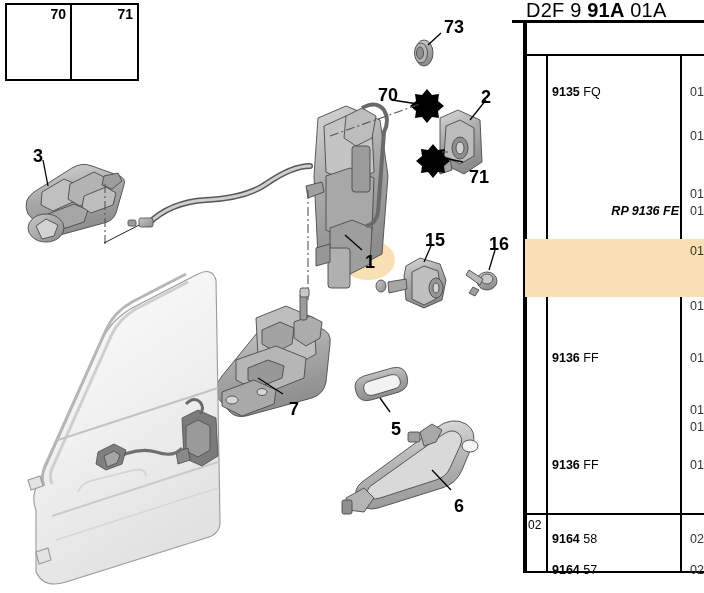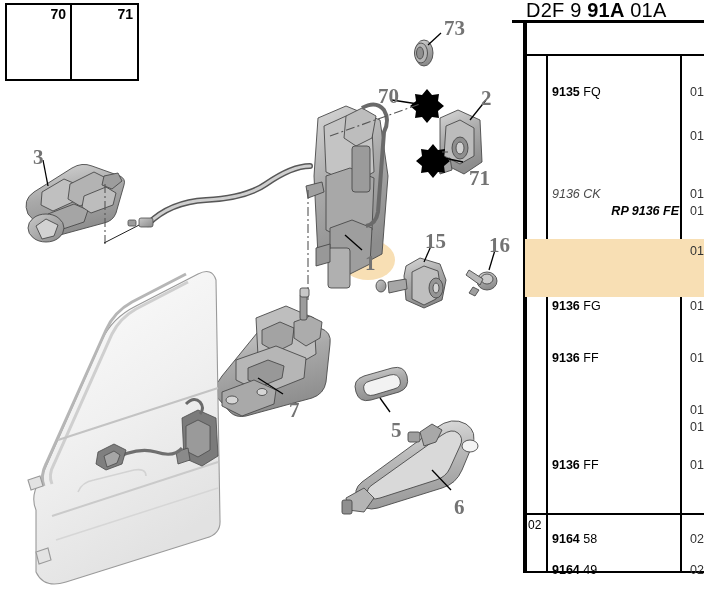--- a/index.html
+++ b/index.html
@@ -6,22 +6,22 @@
   html,body{margin:0;padding:0;background:#ffffff;}
   body{width:704px;height:593px;overflow:hidden;
        font-family:"Liberation Sans",sans-serif;color:#000;}
   #root{position:relative;width:704px;height:593px;}
 
   
   #illustration{position:absolute;left:0;top:0;width:512px;height:593px;background:#fff;}
   #svg-illustration{position:absolute;left:0;top:0;}
 
   
-  .callout{position:absolute;font-family:Liberation Serif, serif;
-           font-weight:bold;font-size:21px;color:#737373;line-height:1;white-space:nowrap;}
+  .callout{position:absolute;font-family:Liberation Sans, sans-serif;
+           font-weight:bold;font-size:18px;color:#000000;line-height:1;white-space:nowrap;}
 
   
   #inset{position:absolute;left:5px;top:3px;width:134px;height:78px;
          border:2px solid #000;background:#fff;box-sizing:border-box;display:flex;}
   .inset-cell{position:relative;flex:1 1 50%;box-sizing:border-box;}
   .inset-cell.first{border-right:2px solid #000;}
   .inset-num{position:absolute;top:1px;right:4px;font-weight:bold;font-size:14px;}
 
   
   #highlight-blob{position:absolute;left:341px;top:240px;width:54px;height:40px;
@@ -306,35 +306,29 @@
     <div class="row" style="top:82px">
       <span class="pname"><span class="b">9135</span><span> FQ</span></span>
     </div>
     <div class="qty" style="top:82px">01</div>
 
     <div class="row" style="top:126px">
       <span class="pname"><span class="b"></span><span></span></span>
     </div>
     <div class="qty" style="top:126px">01</div>
 
-    <div class="row" style="top:184px">
-      <span class="pname italic">9136 CK</span>
-    </div>
     <div class="qty" style="top:184px">01</div>
 
     <div class="rp" style="top:202px">
       <span>RP 9136 FE</span>
     </div>
     <div class="qty" style="top:201px">01</div>
 
     <div class="qty" style="top:241px">01</div>
 
-    <div class="row" style="top:296px">
-      <span class="pname"><span class="b">9136</span><span> FG</span></span>
-    </div>
     <div class="qty" style="top:296px">01</div>
 
     <div class="row" style="top:348px">
       <span class="pname"><span class="b">9136</span><span> FF</span></span>
     </div>
     <div class="qty" style="top:348px">01</div>
 
     <div class="qty" style="top:400px">01</div>
 
     <div class="qty" style="top:417px">01</div>
@@ -343,18 +337,18 @@
       <span class="pname"><span class="b">9136</span><span> FF</span></span>
     </div>
     <div class="qty" style="top:455px">01</div>
 
     <div class="row" style="top:529px">
       <span class="pname"><span class="b">9164</span><span> 58</span></span>
     </div>
     <div class="qty" style="top:529px">02</div>
 
     <div class="row" style="top:560px">
-      <span class="pname"><span class="b">9164</span><span> 49</span></span>
+      <span class="pname"><span class="b">9164</span><span> 57</span></span>
     </div>
     <div class="qty" style="top:560px">02</div>
 
   </div>
 </div>
 
 </body></html>

